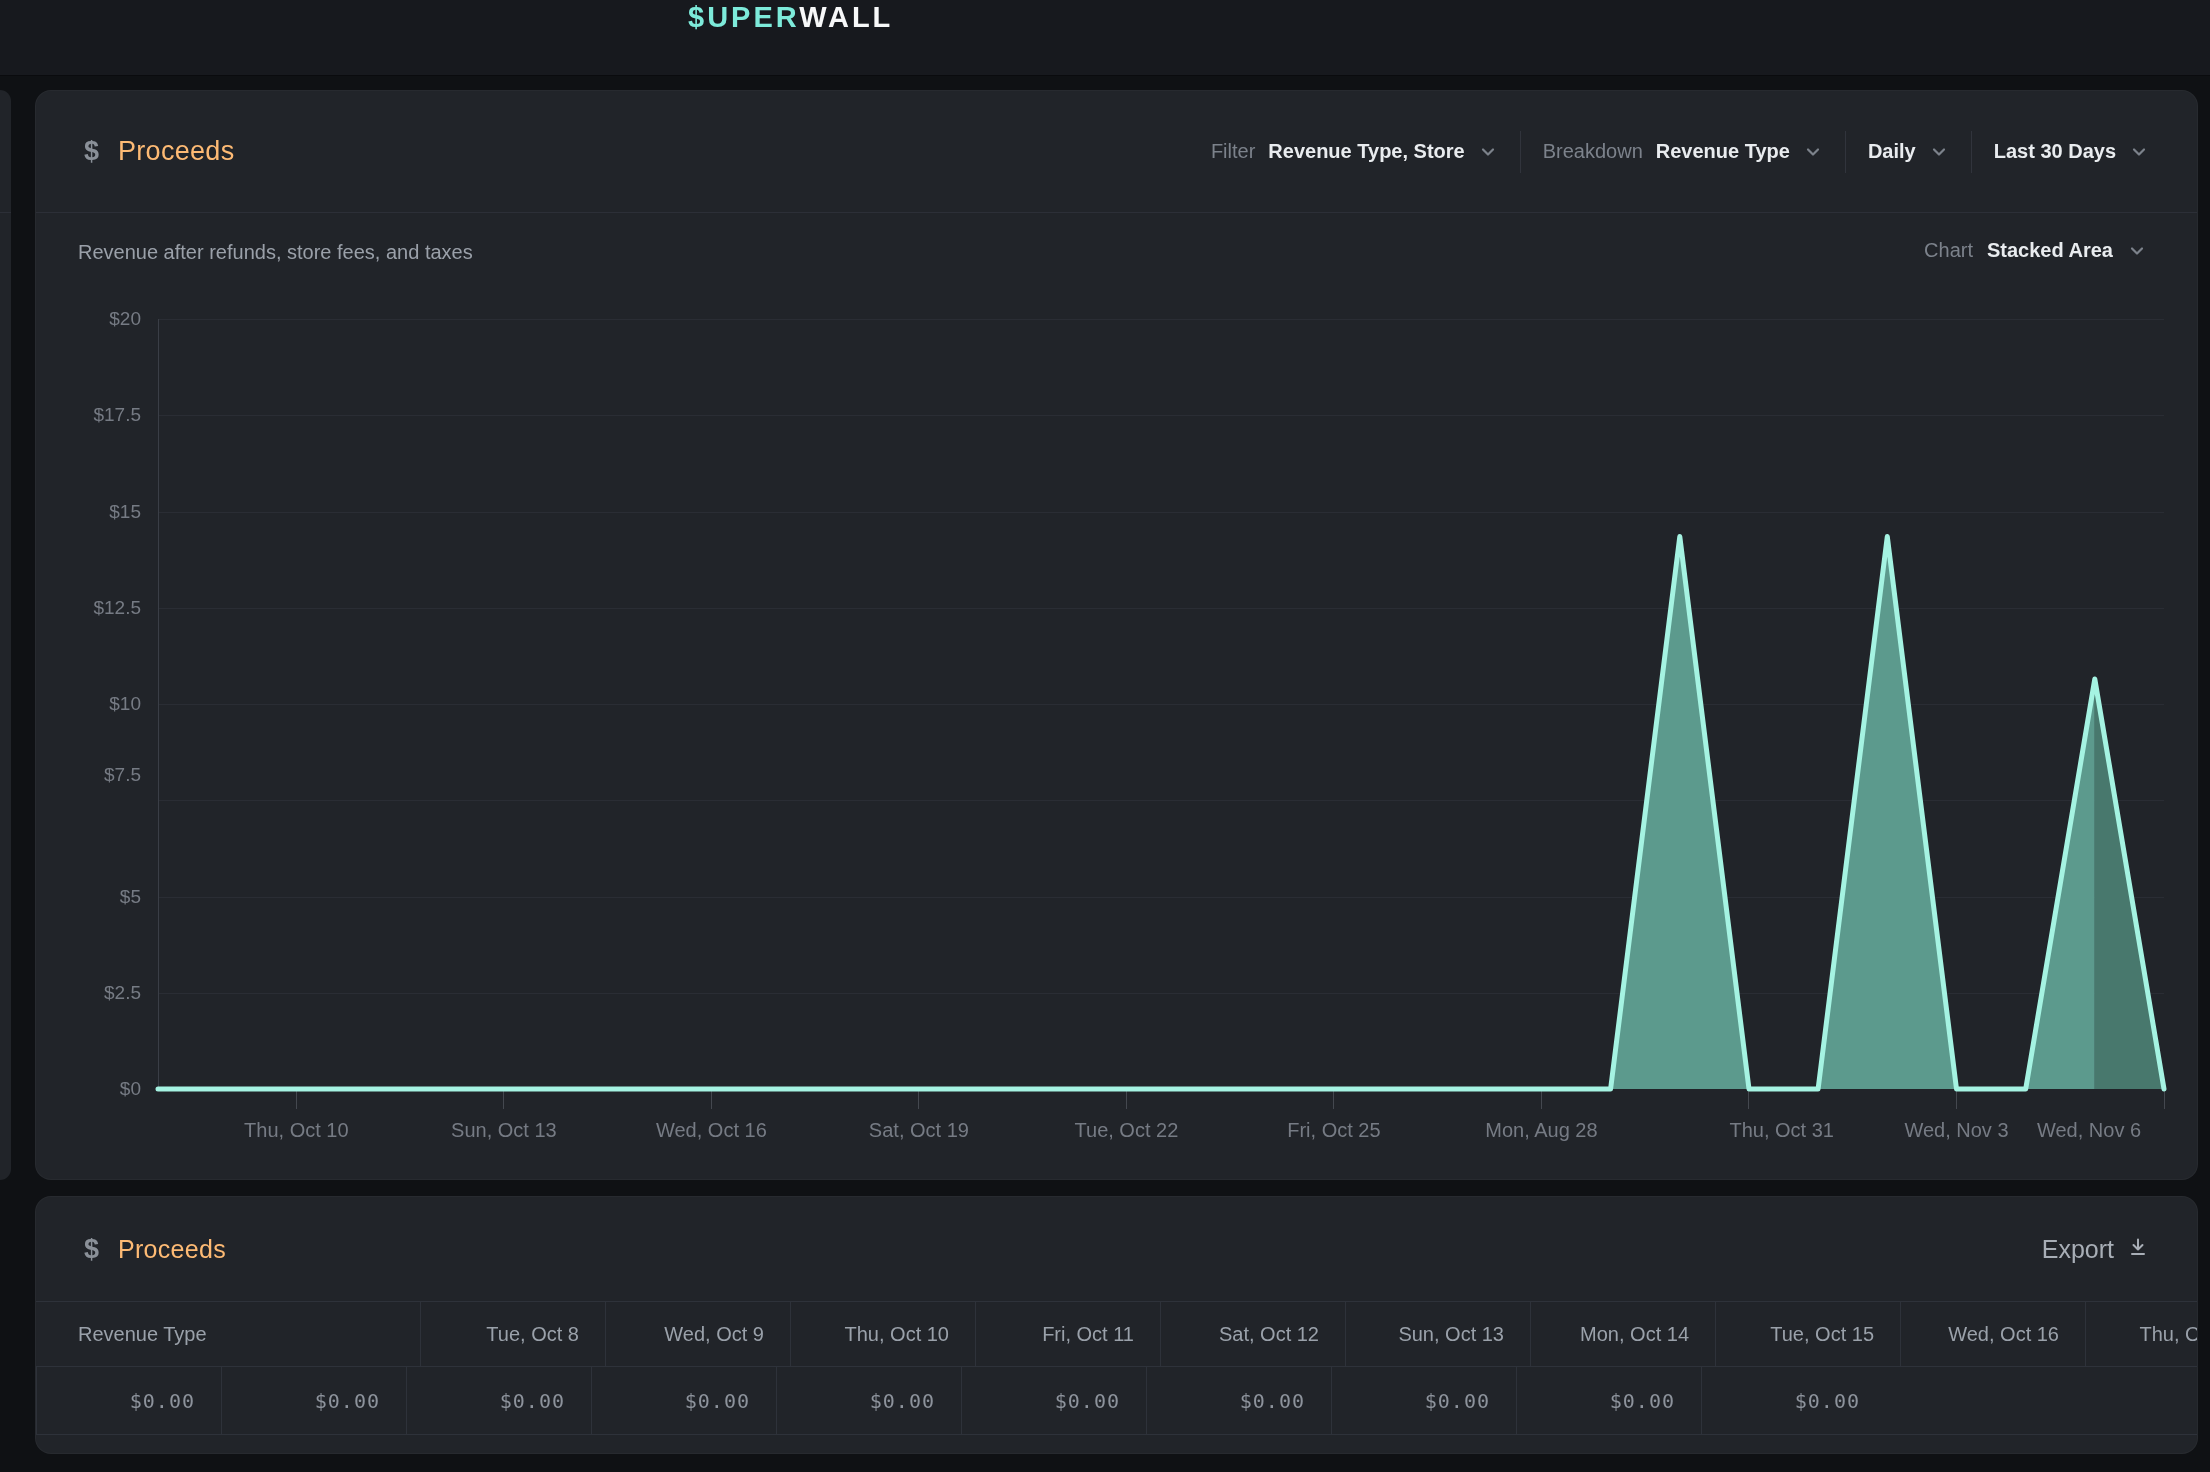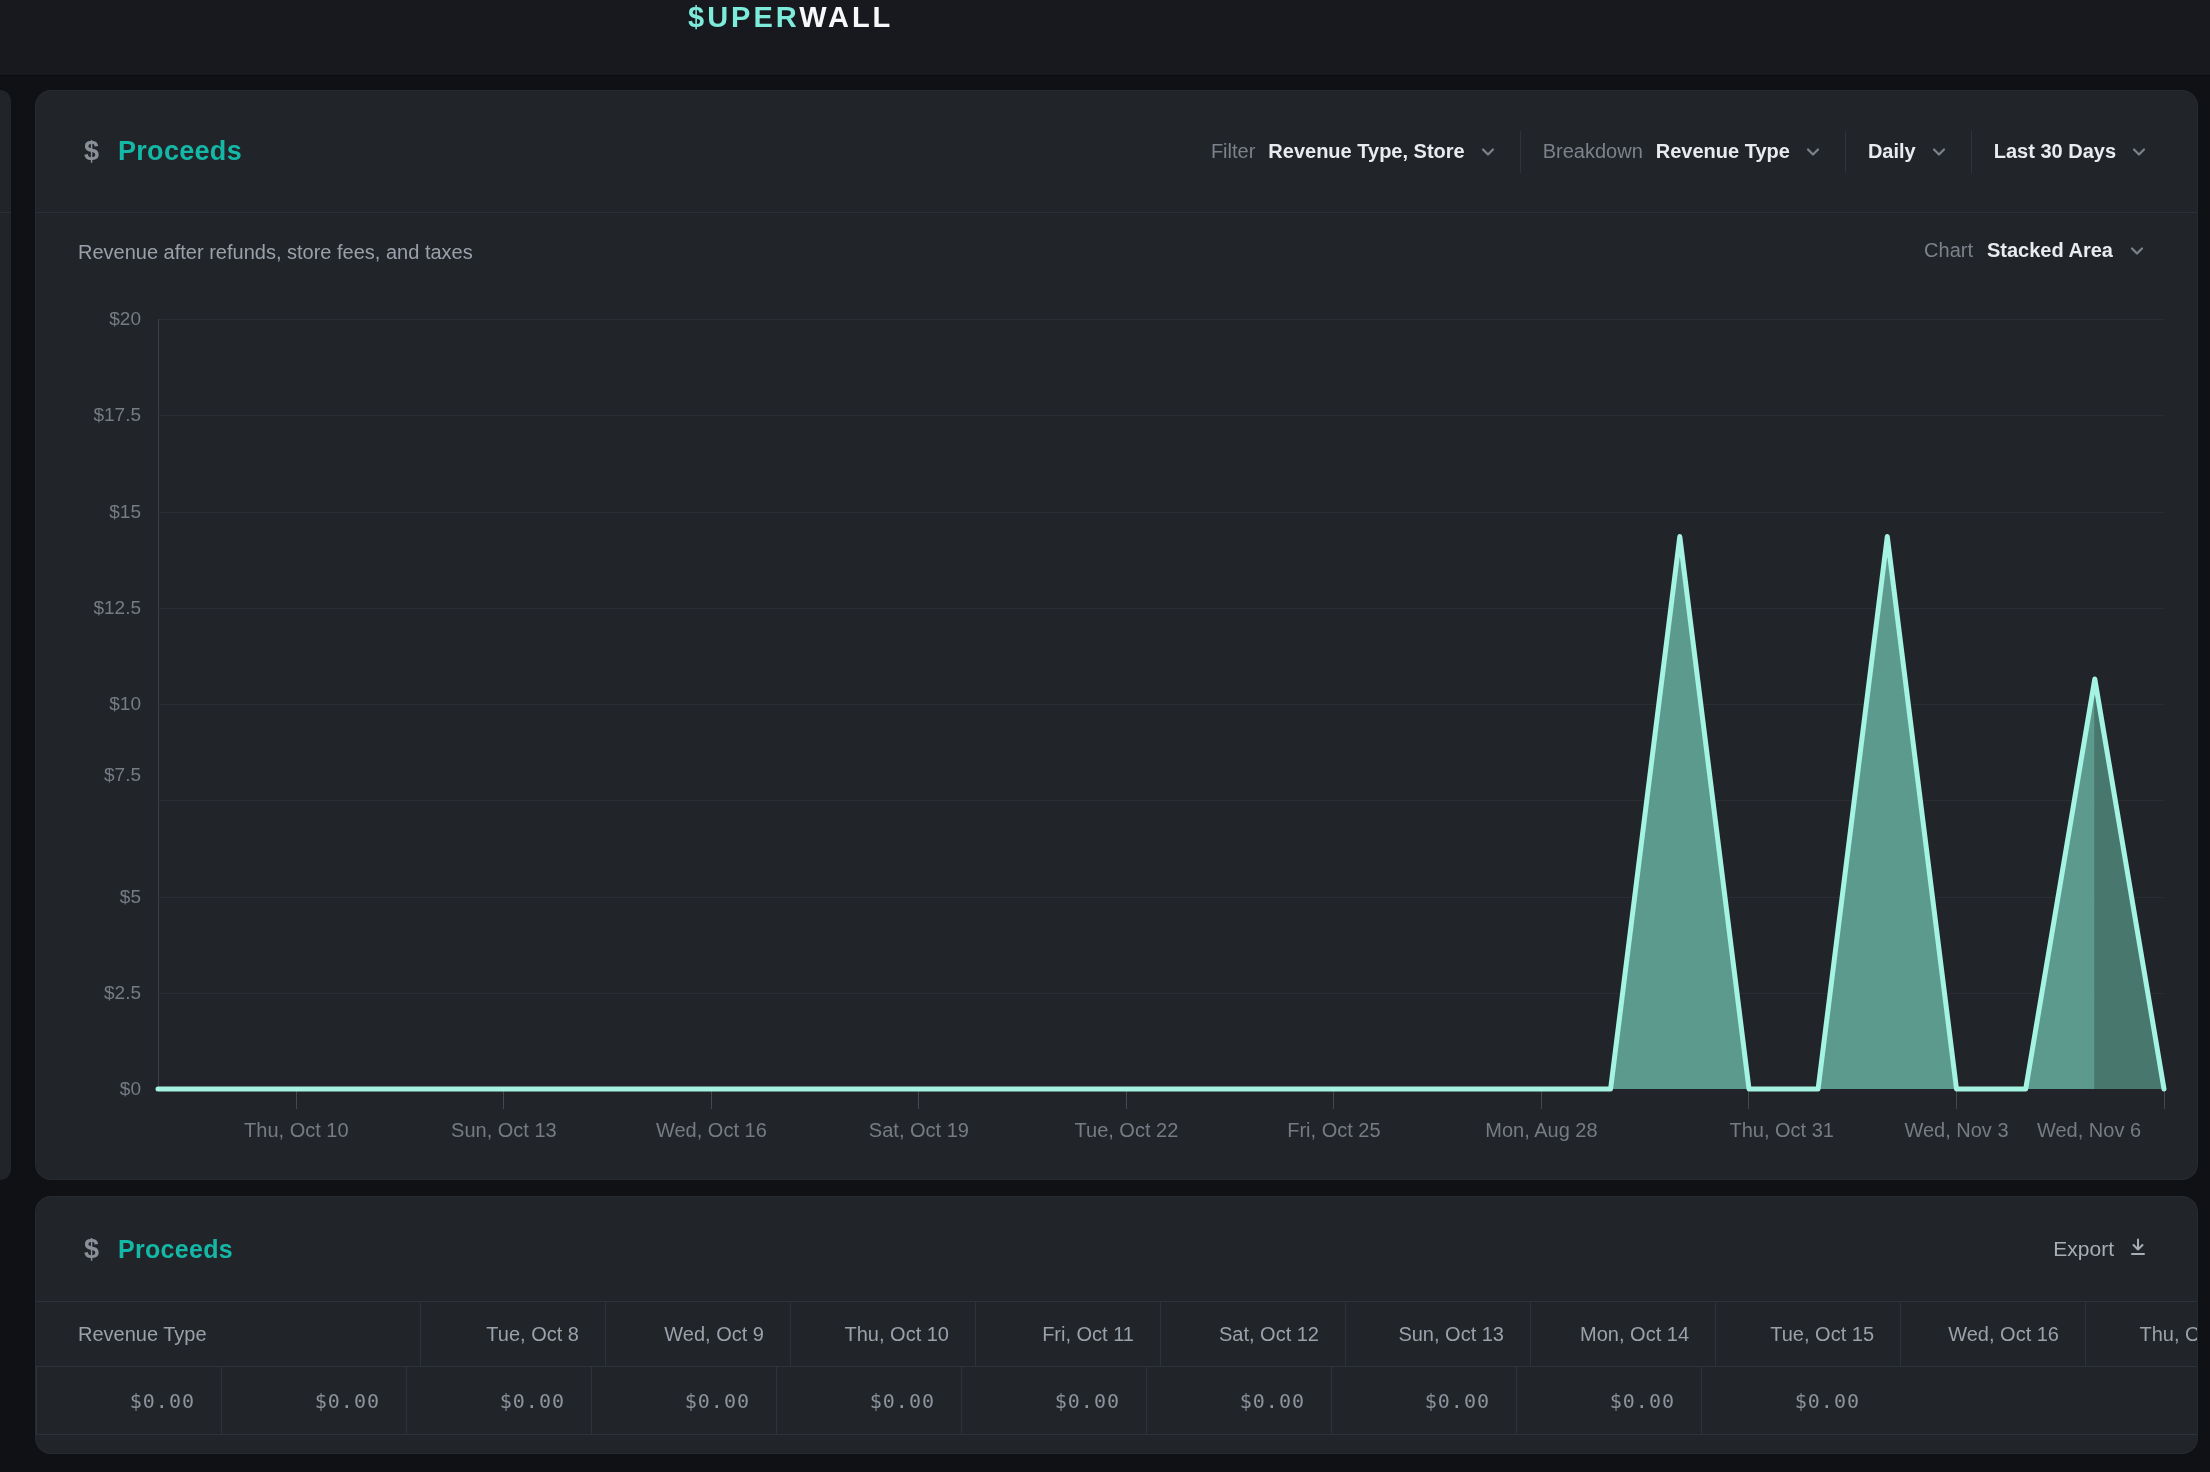--- a/index.html
+++ b/index.html
@@ -24,21 +24,21 @@
   .table-card { left:35px; top:1196px; width:2163px; height:258px; }
   .sliver { position:absolute; left:0; top:90px; width:11px; height:1090px;
             background:#212429; border-radius:0 16px 16px 0; }
   .sliver .sdiv { position:absolute; left:0; top:122px; width:100%; height:1px; background:#2c2f37; }
 
   .card-header { position:absolute; left:0; top:0; right:0; height:122px;
                  display:flex; align-items:center; padding:0 48px;
                  border-bottom:1px solid #2c2f37; }
   .card-header.no-border { height:104px; border-bottom:none; }
   .dollar { color:#8a9098; font-size:27px; font-weight:600; width:34px; }
-  .card-title { font-size:27px; font-weight:700; color:#14b8a6; letter-spacing:0.3px; }
+  .card-title { font-size:27px; font-weight:400; color:#fdba74; letter-spacing:0.3px; }
   .table-card .card-title { font-size:25px; }
 
   .controls { margin-left:auto; display:flex; align-items:center; gap:22px; font-size:20px; }
   .ctl { display:flex; align-items:center; gap:13px; cursor:pointer; }
   .ctl .lab { color:#7c828b; }
   .ctl .val { color:#e9ecef; font-weight:600; }
   .vdiv { width:1px; height:42px; background:#31343c; }
   .chev { display:flex; align-items:center; }
 
   .subtitle { position:absolute; left:42px; top:150px; font-size:20px; color:#9aa0a9; }
@@ -53,21 +53,21 @@
   .yaxis { position:absolute; width:1px; background:#3a3e46; }
   .ylab { position:absolute; width:90px; text-align:right; font-size:19px;
           line-height:26px; color:#767b84; }
   .xlab { position:absolute; width:170px; text-align:center; font-size:20px;
           line-height:28px; color:#767b84; }
   .xtick { position:absolute; width:1px; height:18px; background:#44484f; }
   svg.area { position:absolute; overflow:visible; }
 
   
   .export { margin-left:auto; display:flex; align-items:center; gap:13px;
-            color:#a8aeb6; font-size:21px; cursor:pointer; }
+            color:#a8aeb6; font-size:25px; cursor:pointer; }
 
   
   .tbl { position:absolute; left:0; top:104px; right:0; }
   .trow { display:flex; width:2420px; }
   .tcell { flex:0 0 185px; width:185px; border-left:1px solid #2e323a;
            display:flex; align-items:center; justify-content:flex-end; padding-right:26px; }
   .tcell.first { flex:0 0 384px; width:384px; border-left:none;
                  justify-content:flex-start; padding-left:42px; }
   .thead-row { height:66px; border-top:1px solid #2e323a; border-bottom:1px solid #2e323a;
                color:#9aa1aa; font-size:20px; }

